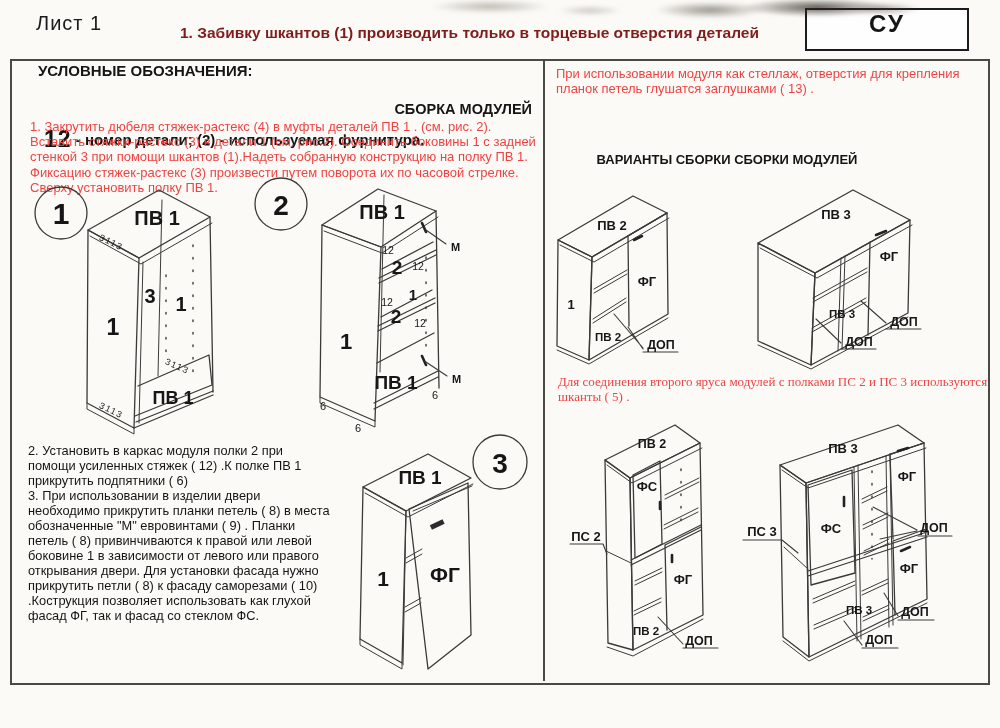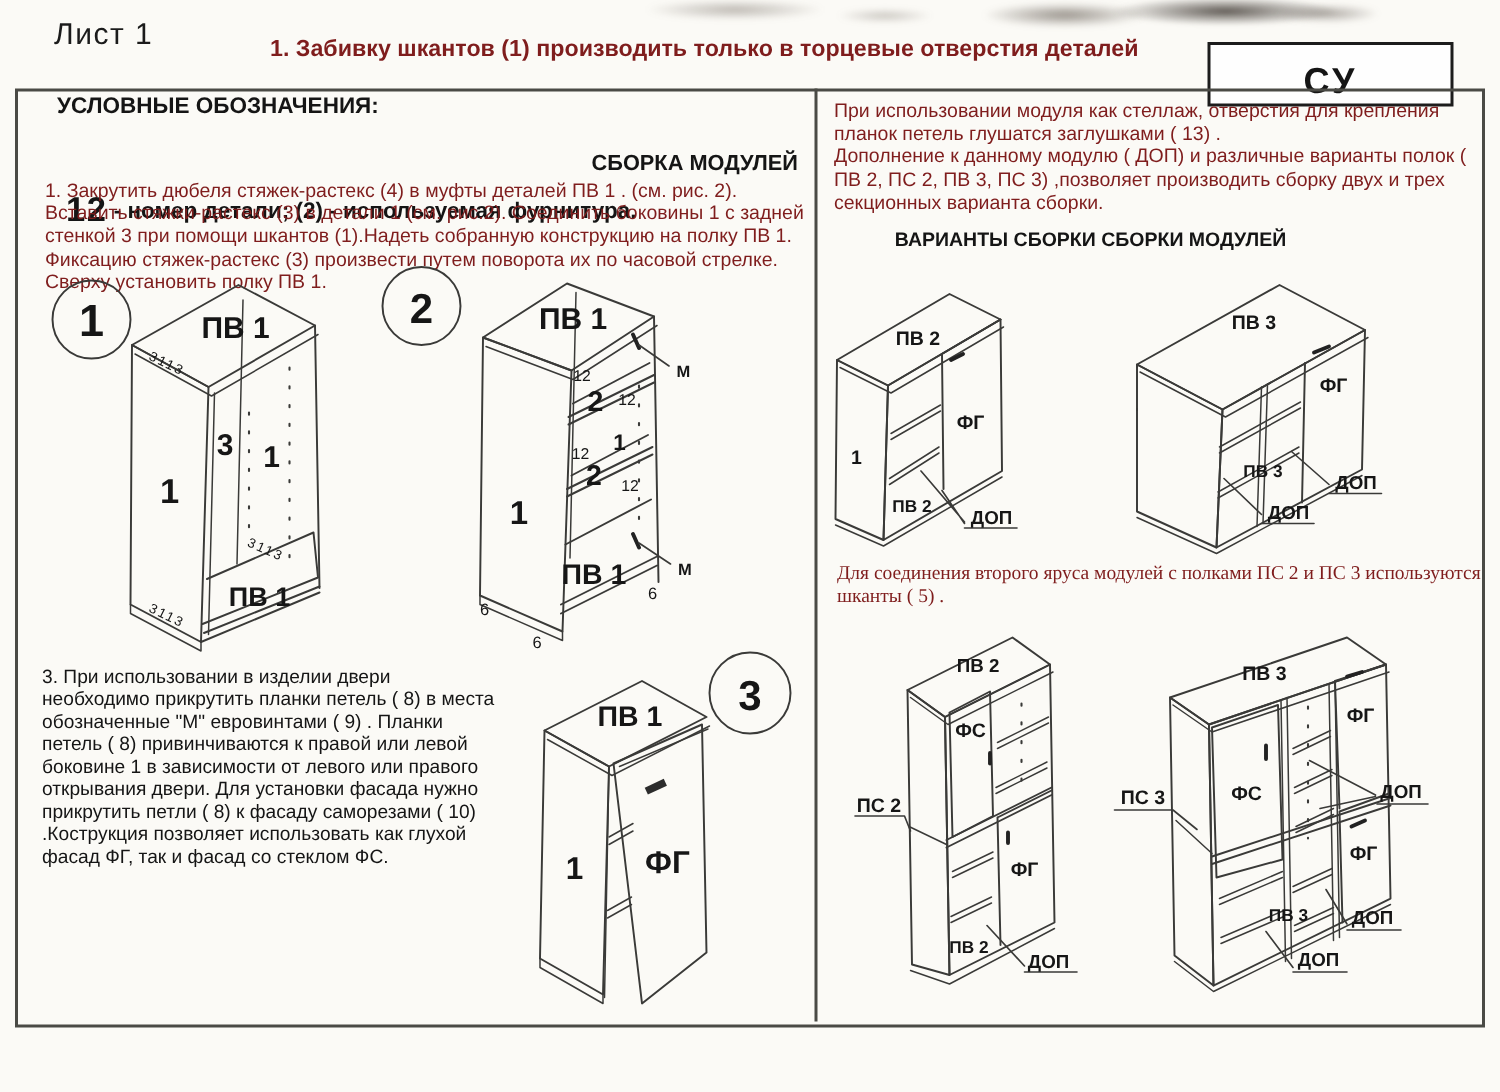--- a/index.html
+++ b/index.html
@@ -5,34 +5,34 @@
   html,body{margin:0;padding:0;}
   body{
     width:1000px;height:728px;position:relative;overflow:hidden;
     background:#fbfaf6;
     font-family:"Liberation Sans",sans-serif;color:#151515;
   }
   .abs{position:absolute;}
   
   .sheet-title{left:36px;top:12px;font-size:20px;letter-spacing:1px;color:#1b1b1b;}
   .header-note{left:180px;top:24px;font-size:15.5px;font-weight:bold;color:#7f1d1d;}
-  .stamp-box{left:805px;top:28px;width:160px;height:39px;border:2px solid #1c1c1c;background:#fefefe;
-    display:flex;align-items:flex-end;justify-content:center;font-size:24px;font-weight:bold;letter-spacing:2px;}
+  .stamp-box{left:805px;top:8px;width:160px;height:39px;border:2px solid #1c1c1c;background:#fefefe;
+    display:flex;align-items:flex-start;justify-content:center;font-size:24px;font-weight:bold;letter-spacing:2px;}
   
   .smudge{filter:blur(2px);border-radius:50%;}
   .sm1{left:430px;top:0;width:120px;height:13px;background:radial-gradient(closest-side,rgba(90,80,70,.4),transparent);}
   .sm2{left:655px;top:2px;width:110px;height:16px;background:radial-gradient(closest-side,rgba(70,60,50,.55),transparent);}
   .sm3{left:742px;top:-2px;width:150px;height:19px;background:radial-gradient(closest-side,rgba(45,38,32,.75),transparent);filter:blur(1.5px);}
   .sm4{left:558px;top:6px;width:64px;height:9px;background:radial-gradient(closest-side,rgba(100,90,80,.35),transparent);}
   .sm5{left:850px;top:3px;width:70px;height:12px;background:radial-gradient(closest-side,rgba(70,60,52,.45),transparent);}
   
   .main-frame{left:10px;top:59px;width:976px;height:622px;border:2px solid #4a4a45;}
   .divider{left:543px;top:59px;width:2px;height:622px;background:#4a4a45;}
   
-  .btxt{font-size:13px;line-height:1.17;color:#7f1d1d;}
+  .btxt{font-size:13px;line-height:1.17;color:#ef4444;}
   .legend-title{left:38px;top:62px;font-size:15px;font-weight:bold;}
   .legend-line{left:44px;top:78px;font-size:15px;font-weight:bold;margin-top:48px;}
   .legend-line .big{font-size:23px;font-weight:bold;vertical-align:-2px;letter-spacing:1px;}
   .sec-title-left{left:12px;top:101px;width:520px;text-align:right;font-size:14.5px;font-weight:bold;}
   .step1{left:30px;top:119px;width:506px;}
   .steps23{left:28px;top:444px;width:303px;font-size:12.8px;line-height:1.17;}
   .steps23 p{margin:0;}
   .r-para12{left:556px;top:66px;width:426px;}
   .r-para12 p{margin:0;}
   .sec-title-right{left:556px;top:152px;width:342px;text-align:center;font-size:13px;font-weight:bold;}
@@ -64,26 +64,26 @@
 <div class="abs main-frame"></div>
 <div class="abs divider"></div>
 
 <div class="abs legend-title">УСЛОВНЫЕ ОБОЗНАЧЕНИЯ:</div>
 <div class="abs legend-line">
   <span class="big">12</span><span> - номер детали;  (2) - используемая фурнитура.</span>
 </div>
 <div class="abs sec-title-left">СБОРКА МОДУЛЕЙ</div>
 <div class="abs btxt step1">1. Закрутить дюбеля стяжек-растекс (4) в муфты деталей ПВ 1 . (см. рис. 2). Вставить стяжки-растекс (3) в детали 1 (см. рис.2). Соединить  боковины 1 с задней стенкой 3 при помощи шкантов (1).Надеть собранную конструкцию на полку ПВ 1. Фиксацию стяжек-растекс (3) произвести путем поворота их по часовой стрелке. Сверху установить полку ПВ 1.</div>
 <div class="abs steps23">
+  <p>2. Установить в каркас модуля полки 2 при помощи усиленных стяжек  ( 12)  .К  полке ПВ 1 прикрутить подпятники  ( 6)</p>
   <p>3. При использовании в изделии двери необходимо прикрутить планки петель ( 8)   в места обозначенные "М" евровинтами  ( 9) . Планки петель  ( 8)   привинчиваются к правой или левой боковине 1 в зависимости от левого или правого открывания двери. Для установки фасада нужно прикрутить петли  ( 8)   к фасаду саморезами ( 10)  .Кострукция позволяет использовать как глухой фасад ФГ, так и фасад со стеклом ФС.</p>
 </div>
 
 <div class="abs btxt r-para12">
   <p>При использовании модуля как стеллаж, отверстия для крепления планок петель глушатся заглушками  ( 13)  .</p>
-  <p>Дополнение к данному модулю  ( ДОП)   и различные варианты полок ( ПВ 2, ПС 2, ПВ 3, ПС 3)   ,позволяет производить сборку  двух и трех секционных варианта сборки.</p>
 </div>
 <div class="abs sec-title-right">ВАРИАНТЫ СБОРКИ СБОРКИ МОДУЛЕЙ</div>
 <div class="abs btxt r-para3">Для соединения второго яруса модулей с полками ПС 2 и ПС 3 используются шканты  ( 5)  .</div>
 
 <svg style="left:25px;top:183px" width="240" height="252" viewBox="0 0 240 252">
   <circle cx="36" cy="30" r="26"></circle>
   <text class="lbl" x="36" y="41" font-size="30" text-anchor="middle">1</text>
   <path d="M63,47 L134,7 L185,34 L114,75 Z"></path>
   <polyline class="thin" points="65,53 116,81 187,40"></polyline>
   <path d="M63,47 L114,75 L109,245 L62,220 Z"></path>

